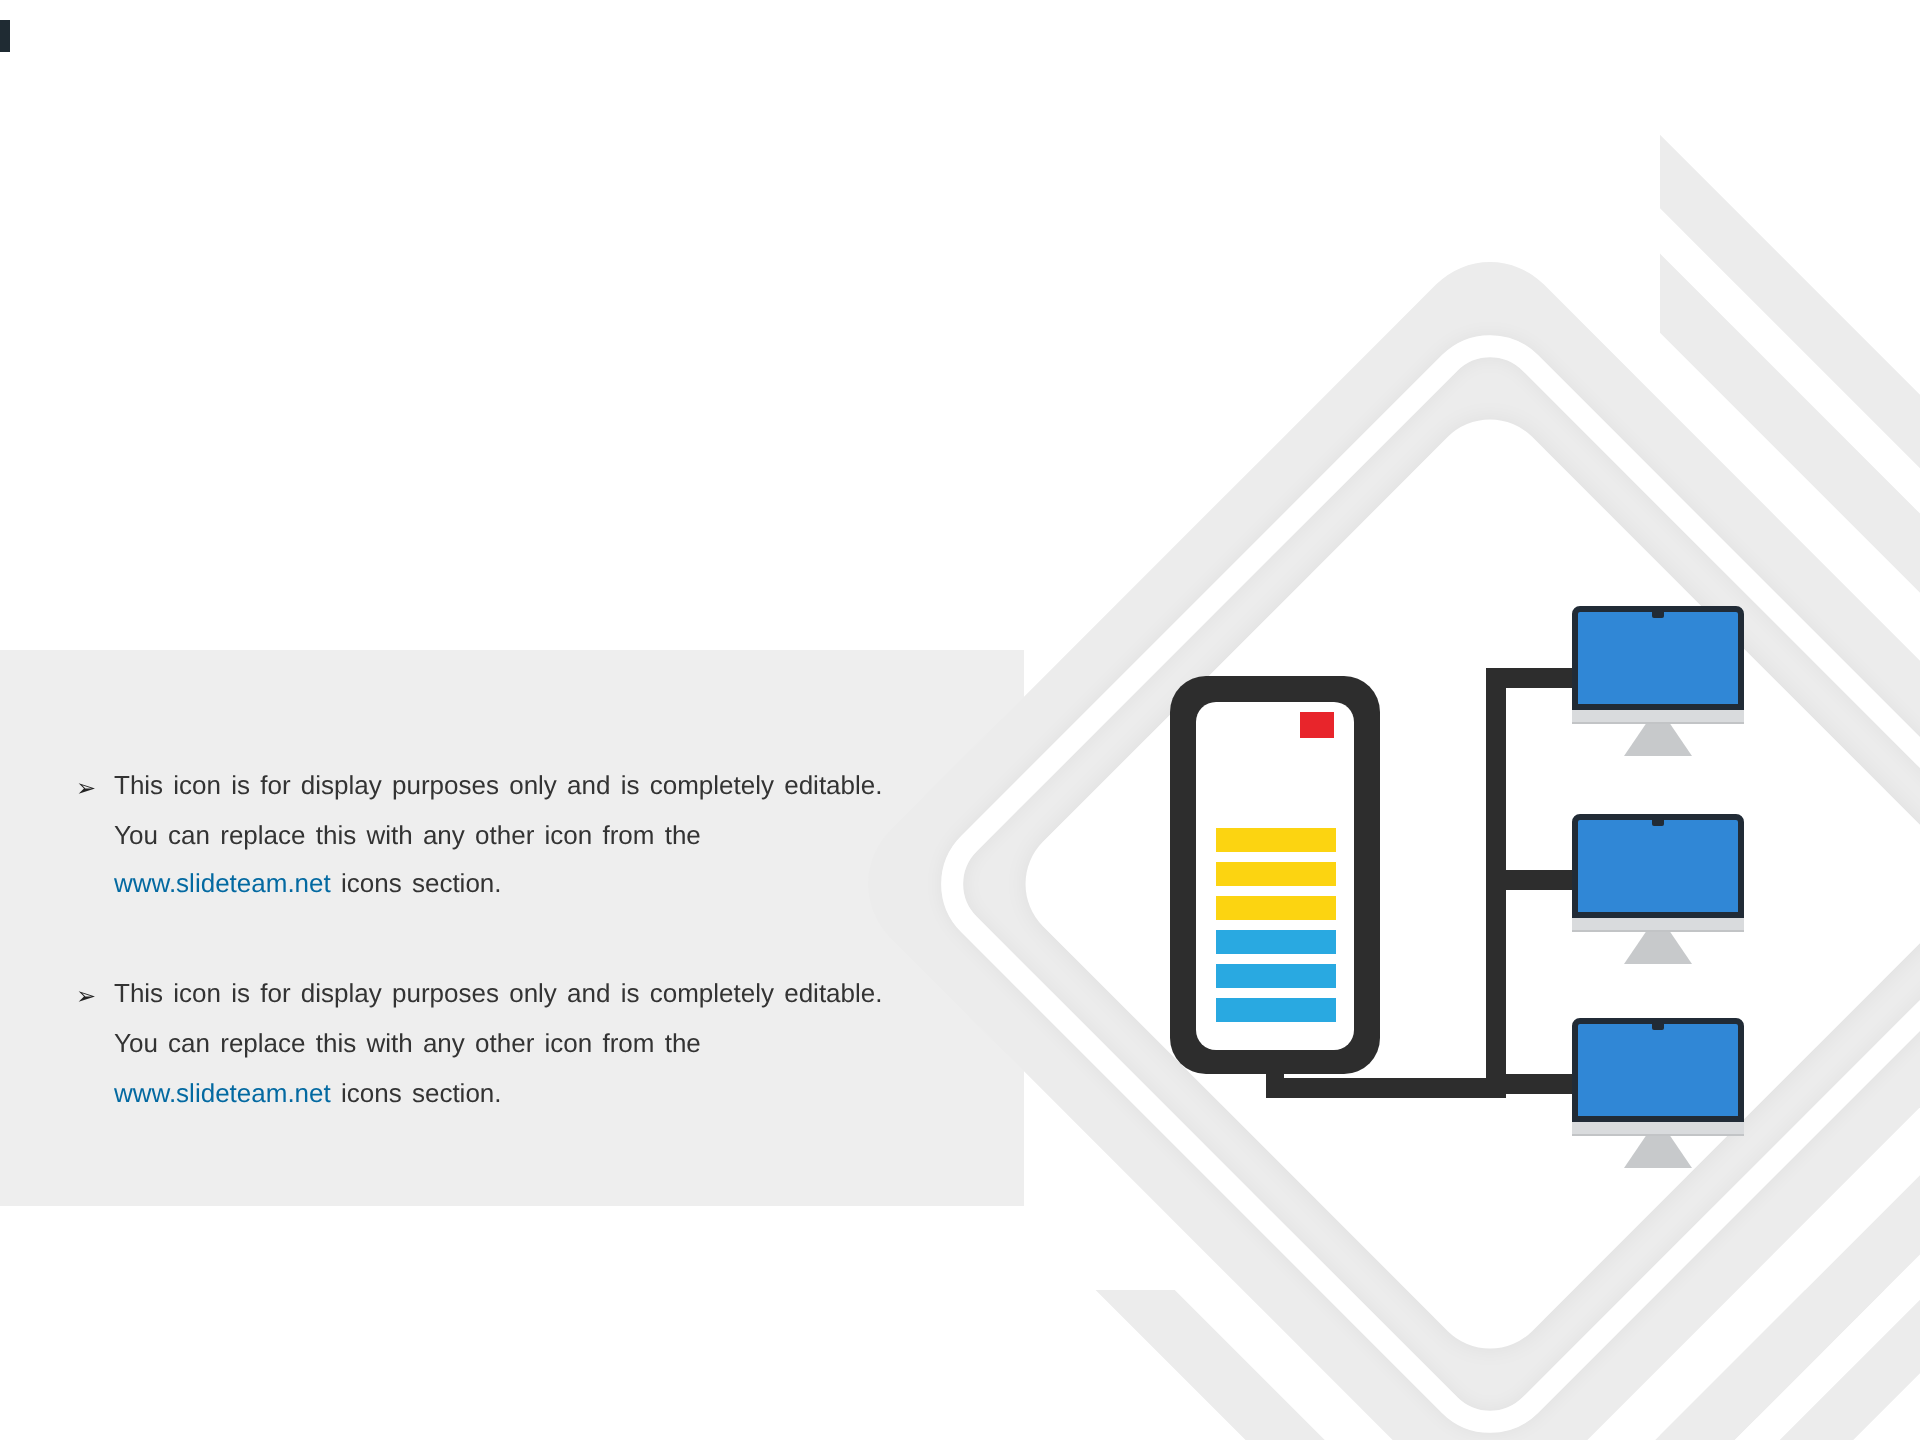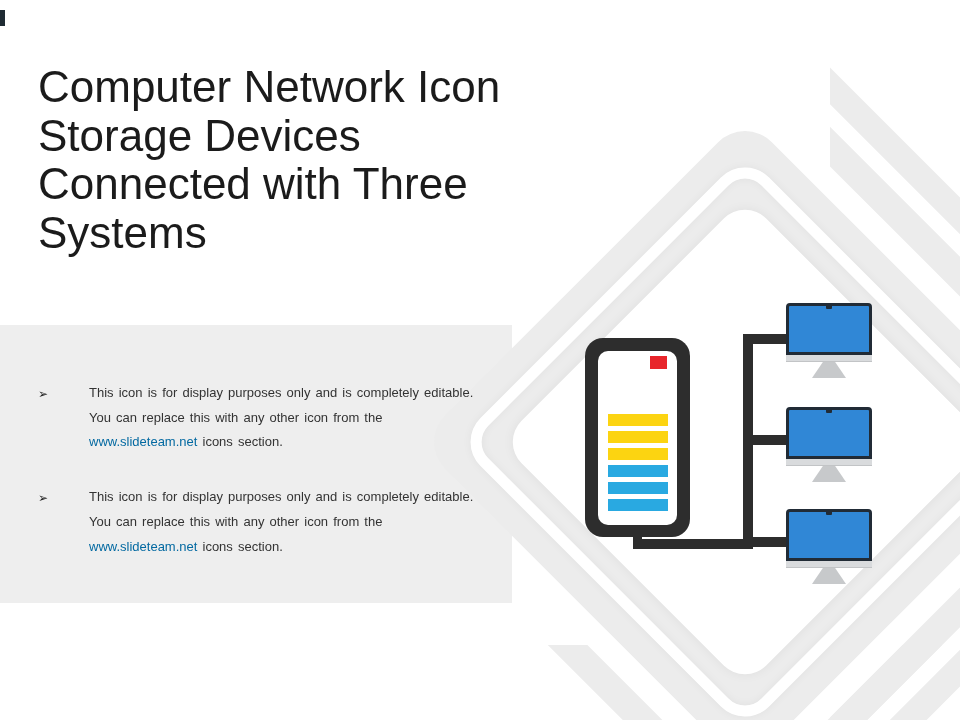--- a/index.html
+++ b/index.html
@@ -25,21 +25,21 @@
   .d-x1{width:566px;height:566px;border:28px solid #ececec;border-radius:42px;}
   .d-x2{width:650px;height:650px;border:26px solid #ececec;border-radius:46px;}
   .clipR .d-x1{left:-368px;top:159px;}  
   .clipR .d-x2{left:-410px;top:117px;}
   .clipB .d-x1{left:462px;top:-486px;}  
   
   .bullets{position:absolute;left:38px;top:381px;width:430px;}
   .bullet{position:relative;padding-left:19px;margin-bottom:30px;color:#333333;
           font-size:13px;line-height:24.7px;word-spacing:1.5px;}
   .marker{position:absolute;left:0;top:1px;font-size:12px;color:#222;}
-  .b-line{white-space:nowrap;margin-left:32px;}
+  .b-line{white-space:nowrap;}
   .b-link{color:#0369a1;}
   
   .tw-frame{position:absolute;left:585px;top:338px;width:105px;height:199px;background:#2d2d2d;border-radius:18px;}
   .tw-inner{position:absolute;left:598px;top:351px;width:79px;height:174px;background:#ffffff;border-radius:10px;}
   .tw-chip{position:absolute;left:650px;top:356px;width:17px;height:13px;background:#e8252b;}
   .tw-bars{position:absolute;left:608px;top:414px;width:60px;}
   .bar{width:60px;height:12px;margin-bottom:5px;}
   .bar.y{background:#fcd411;}
   .bar.b{background:#29a9e1;}
   
@@ -74,26 +74,20 @@
     <div class="rot d-inner"></div>
     <div class="clipR">
       <div class="rot d-x1"></div>
       <div class="rot d-x2"></div>
     </div>
     <div class="clipB">
       <div class="rot d-x1"></div>
     </div>
   </div>
 
-  <h1 class="title" style="margin:0;">
-    <div>Computer Network Icon</div>
-    <div>Storage Devices</div>
-    <div>Connected with Three</div>
-    <div>Systems</div>
-  </h1>
 
   <div class="bullets">
     <div class="bullet">
       <span class="marker">➢</span>
       <div class="b-line">This icon is for display purposes only and is completely editable.</div>
       <div class="b-line">You can replace this with any other icon from the</div>
       <div class="b-line"><span class="b-link">www.slideteam.net</span><span> icons section.</span></div>
     </div>
     <div class="bullet">
       <span class="marker">➢</span>

